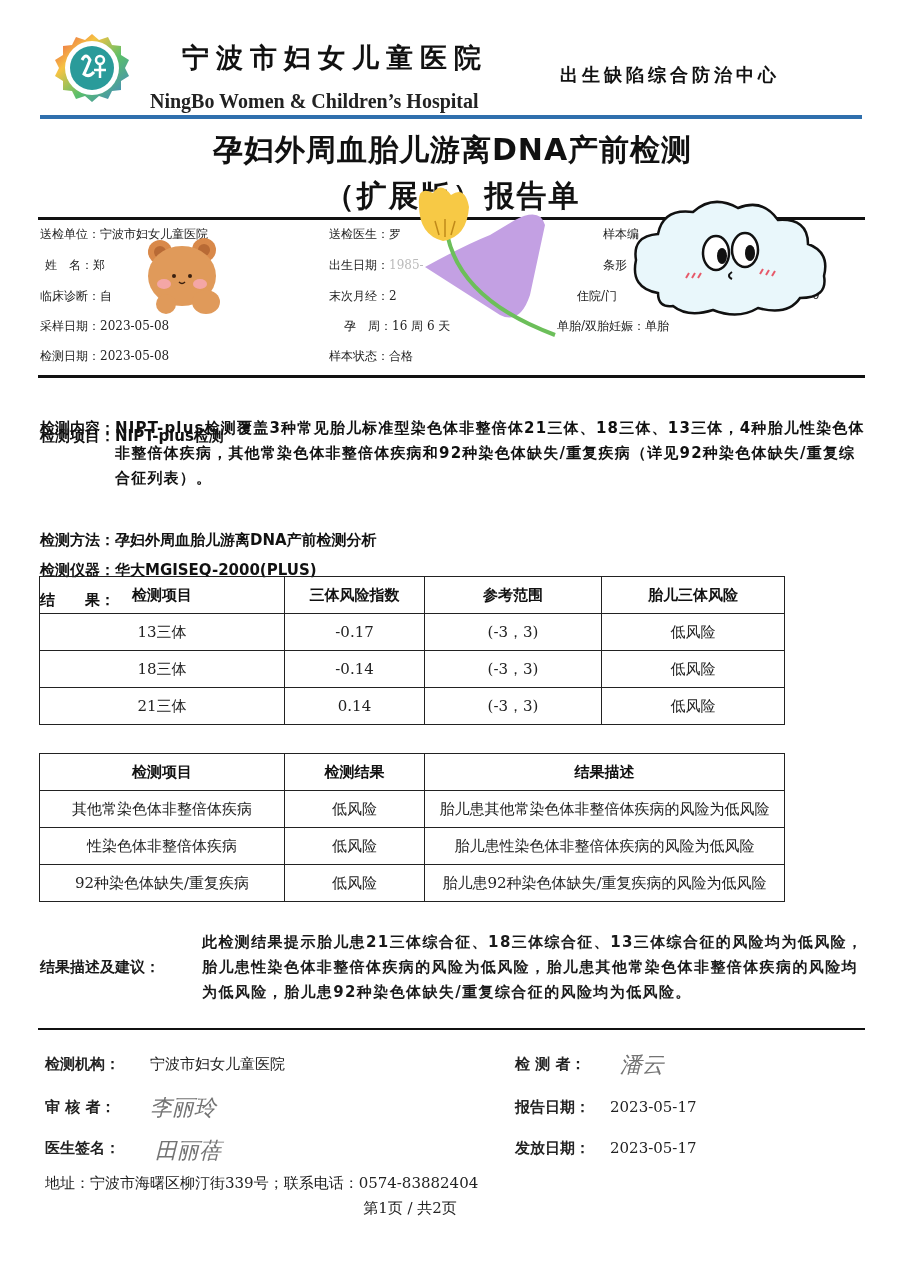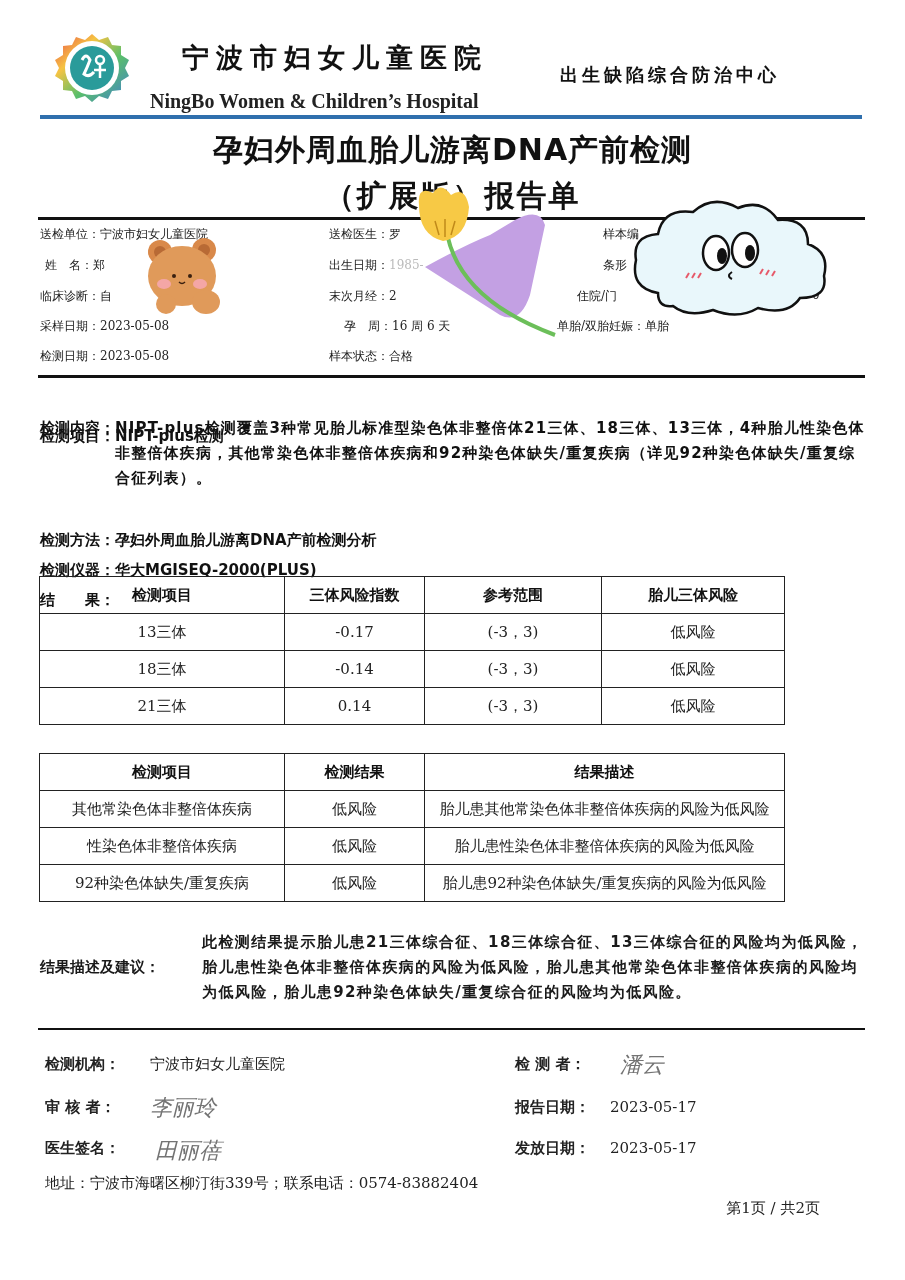--- a/index.html
+++ b/index.html
@@ -191,21 +191,21 @@
 <div class="abs sig" style="left:150px;top:1093px;">李丽玲</div>
 <div class="abs foot-b" style="left:515px;top:1098px;">报告日期：</div>
 <div class="abs foot" style="left:610px;top:1098px;">2023-05-17</div>
 
 <div class="abs foot-b" style="left:45px;top:1139px;">医生签名：</div>
 <div class="abs sig" style="left:155px;top:1136px;">田丽蓓</div>
 <div class="abs foot-b" style="left:515px;top:1139px;">发放日期：</div>
 <div class="abs foot" style="left:610px;top:1139px;">2023-05-17</div>
 
 <div class="abs foot" style="left:45px;top:1174px;">地址：宁波市海曙区柳汀街339号；联系电话：0574-83882404</div>
-<div class="abs foot" style="left:0;width:820px;text-align:right;top:1199px;">第1页 / 共2页</div>
+<div class="abs foot" style="left:0;width:820px;text-align:center;top:1199px;">第1页 / 共2页</div>
 
 <div class="abs" style="left:142px;top:236px;width:88px;height:80px;">
   <svg width="88" height="80" viewBox="0 0 88 80">
     <circle cx="18" cy="16" r="12" fill="#d9894a"></circle>
       <circle cx="18" cy="16" r="6" fill="#b86a35"></circle>
     <circle cx="62" cy="14" r="12" fill="#d9894a"></circle>
       <circle cx="62" cy="14" r="6" fill="#b86a35"></circle>
     <ellipse cx="40" cy="40" rx="34" ry="30" fill="#e09a5a"></ellipse>
     <ellipse cx="22" cy="48" rx="7" ry="5" fill="#f4a6a6"></ellipse>
     <ellipse cx="58" cy="48" rx="7" ry="5" fill="#f4a6a6"></ellipse>

